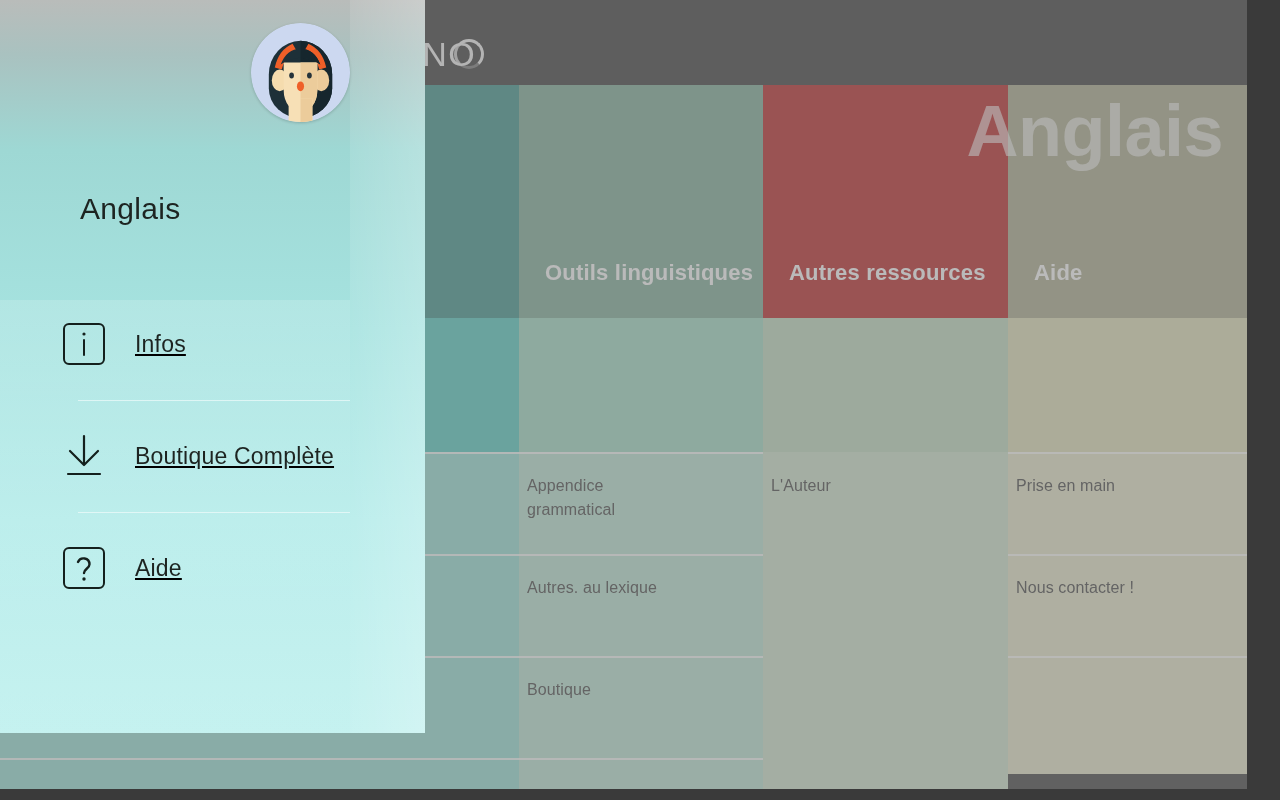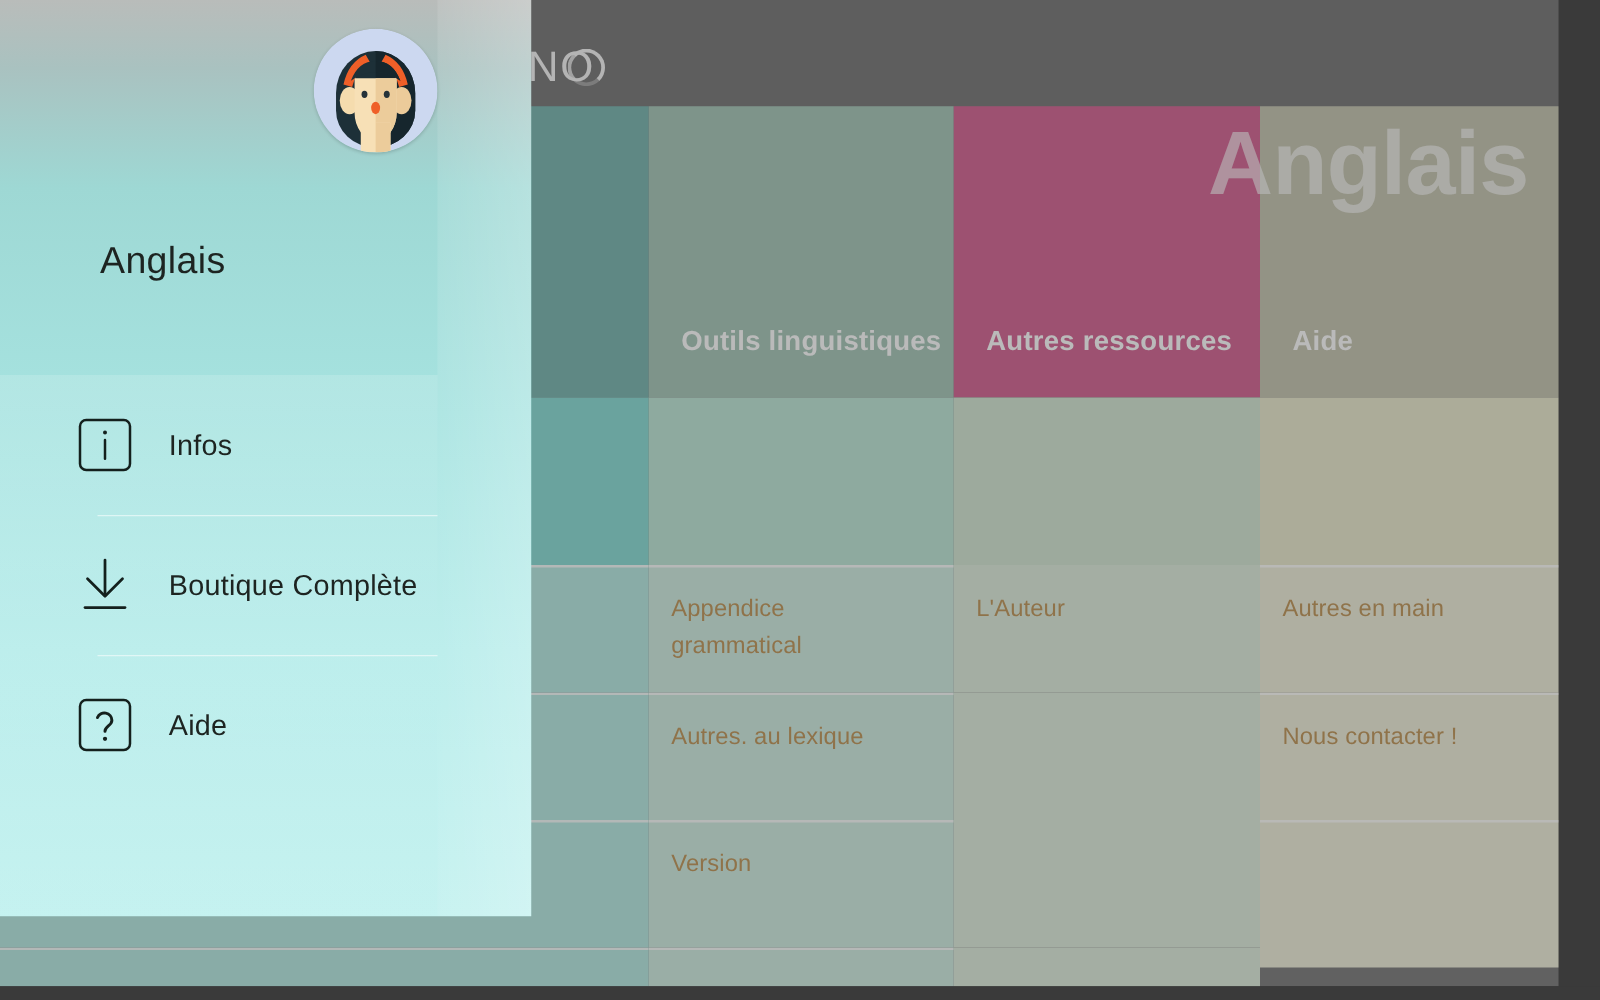--- a/index.html
+++ b/index.html
@@ -102,24 +102,24 @@
     bottom: 28px;
     color: #ffffff;
     font-size: 22px;
     font-weight: bold;
     line-height: 1.55;
     letter-spacing: 0.2px;
   }
 
   .item-label {
     position: absolute;
-    left: 18px;
+    left: 8px;
     top: 22px;
-    color: #a16207;
-    font-size: 19px;
+    color: #404040;
+    font-size: 16px;
     line-height: 1.5;
     letter-spacing: 0.1px;
     white-space: pre-line;
   }
 
   .divider {
     position: absolute;
     left: 0; top: 0;
     width: 100%;
     height: 2px;
@@ -130,21 +130,21 @@
   .col-0 .cell-head   { background: #359088; }
   .col-0 .cell-spacer { background: #4ecdc0; }
   .col-0 .cell-item   { background: #93dfd6; }
   .col-0 .cell-tail   { background: #93dfd6; }
 
   .col-1 .cell-head   { background: #7aab96; }
   .col-1 .cell-spacer { background: #9ddcc4; }
   .col-1 .cell-item   { background: #b9e4d3; }
   .col-1 .cell-tail   { background: #b9e4d3; }
 
-  .col-2 .cell-head   { background: #be185d; }
+  .col-2 .cell-head   { background: #b91c1c; }
   .col-2 .cell-spacer { background: #bedcbf; }
   .col-2 .cell-item   { background: #cfe5cd; text-align: center; }
   .col-2 .cell-tail   { background: #cfe5cd; }
 
   .col-3 .cell-head   { background: #a8a88a; }
   .col-3 .cell-spacer { background: #dfe0b5; }
   .col-3 .cell-item   { background: #e6e6c8; }
   .col-3 .cell-tail   { background: #e6e6c8; }
 
   
@@ -220,22 +220,23 @@
     top: 192px;
     font-size: 30px;
     color: #1d2421;
     letter-spacing: 0.3px;
   }
 
   
   #drawer-menu {
     position: absolute;
     left: 0;
-    top: 300px;
+    top: 288px;
     width: 350px;
+    text-decoration: underline;
   }
   .menu-item {
     position: relative;
     height: 112px;
     display: flex;
     align-items: center;
     padding-left: 58px;
   }
   .menu-item + .menu-item::before {
     content: "";
@@ -325,21 +326,21 @@
           <div class="divider"></div>
           <div class="item-label">Appendice
 grammatical</div>
         </div>
         <div class="cell cell-item">
           <div class="divider"></div>
           <div class="item-label">Autres. au lexique</div>
         </div>
         <div class="cell cell-item">
           <div class="divider"></div>
-          <div class="item-label">Version</div>
+          <div class="item-label">Boutique</div>
         </div>
         <div class="cell cell-tail">
           <div class="divider"></div>
         </div>
       </div>
 
       <div class="col col-2">
         <div class="cell cell-head">
           <div class="head-label">Autres ressources</div>
         </div>
@@ -356,21 +357,21 @@
         <div class="cell cell-tail"></div>
       </div>
 
       <div class="col col-3">
         <div class="cell cell-head">
           <div class="head-label">Aide</div>
         </div>
         <div class="cell cell-spacer"></div>
         <div class="cell cell-item">
           <div class="divider"></div>
-          <div class="item-label">Autres en main</div>
+          <div class="item-label">Prise en main</div>
         </div>
         <div class="cell cell-item">
           <div class="divider"></div>
           <div class="item-label">Nous contacter !</div>
         </div>
         <div class="cell cell-tail">
           <div class="divider"></div>
         </div>
       </div>
 

